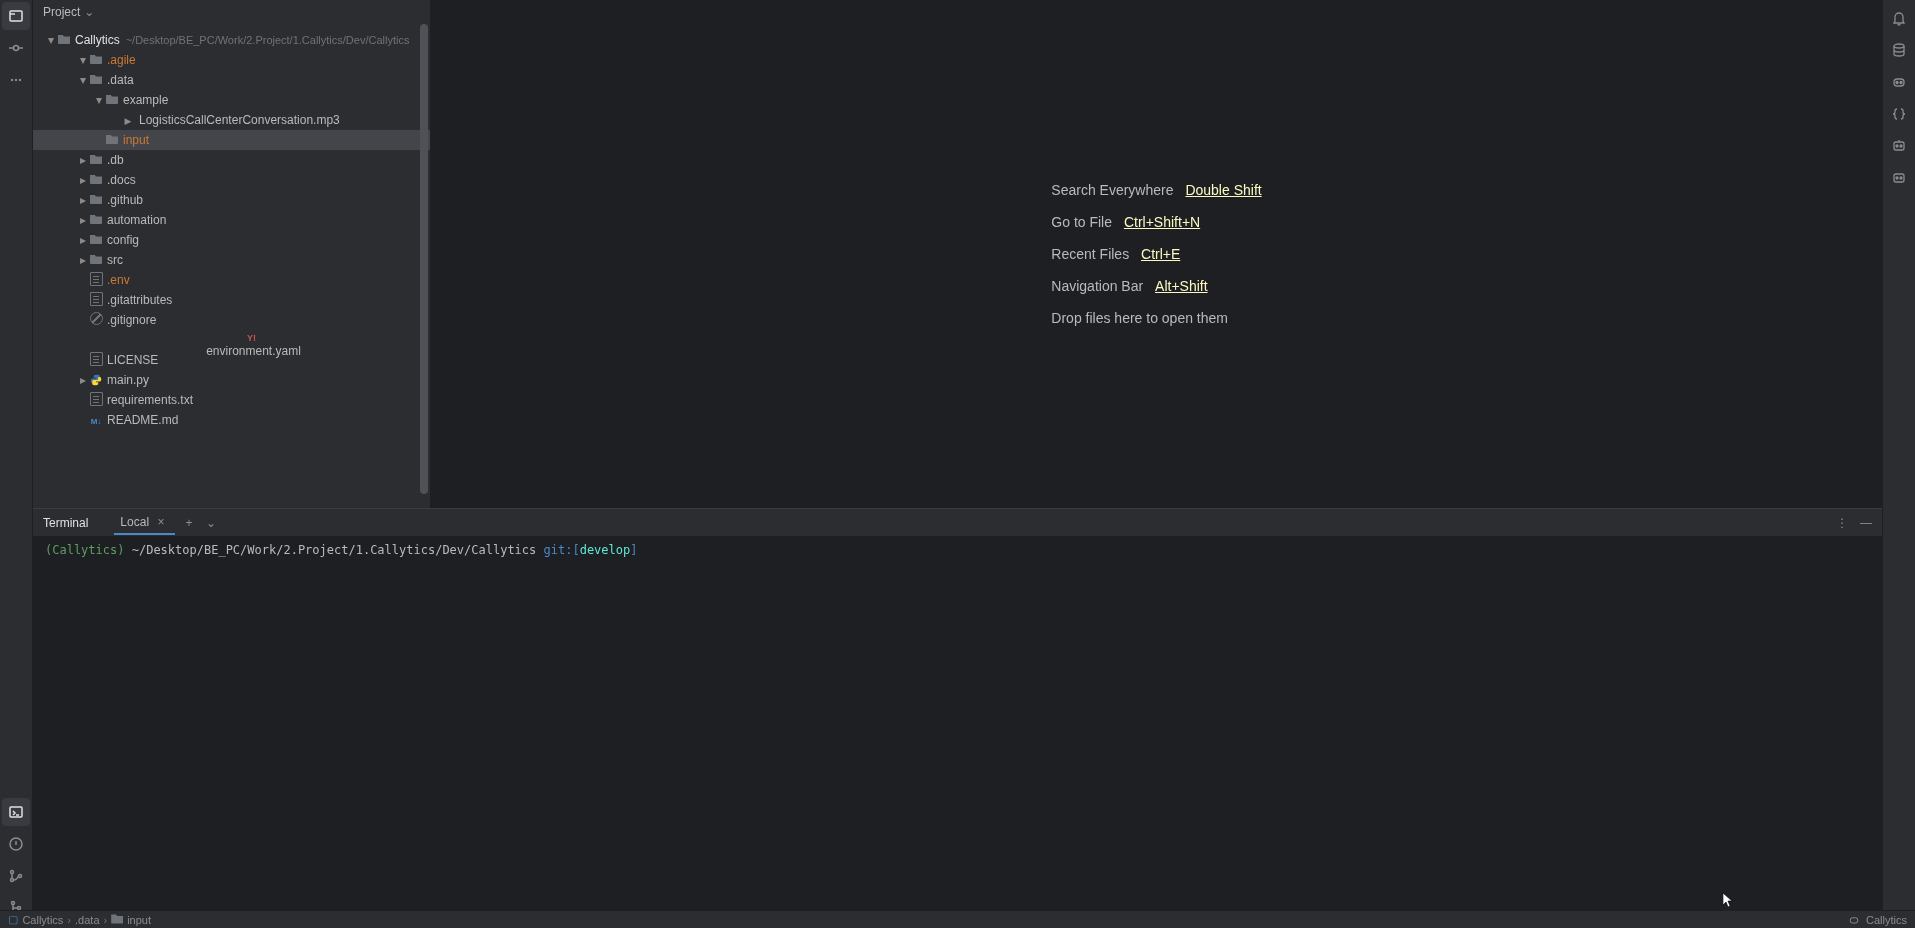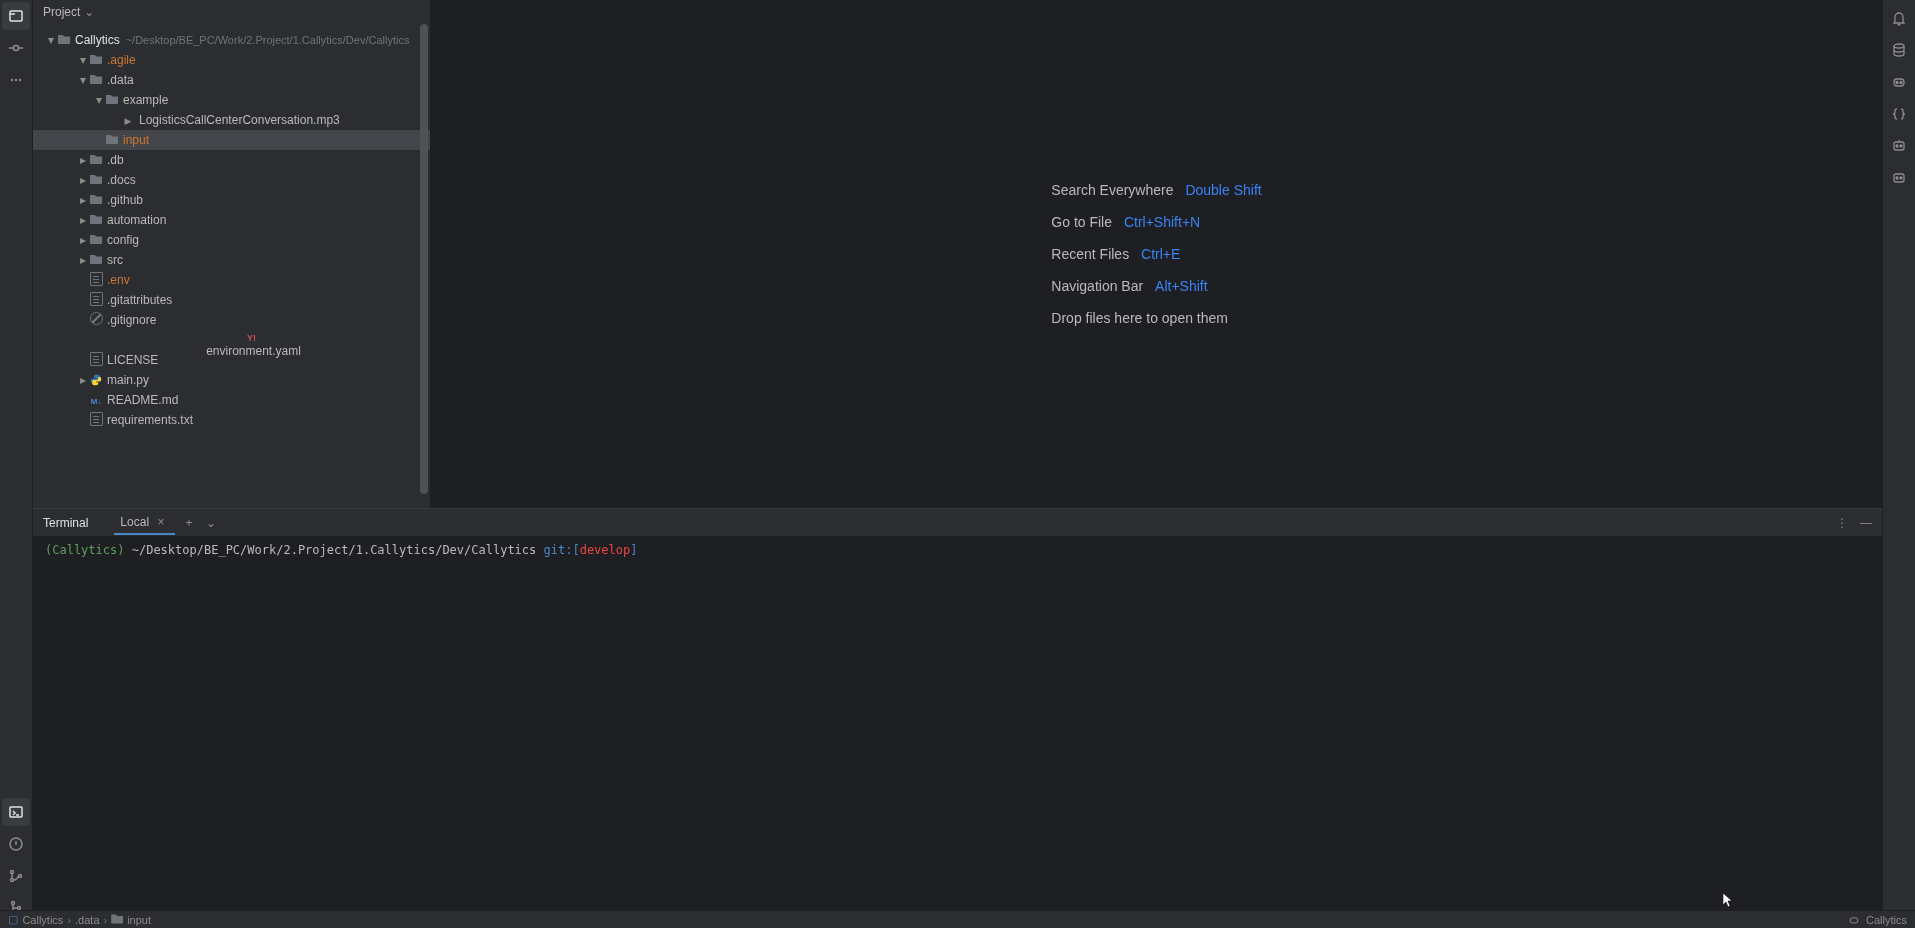--- a/index.html
+++ b/index.html
@@ -115,21 +115,21 @@
   justify-content: center;
   border-left: 1px solid #1e1f22;
 }
 .welcome-hints {
   display: flex;
   flex-direction: column;
   gap: 16px;
   font-size: 14px;
 }
 .welcome-hints .hint { color: #bababa; }
-.welcome-hints .shortcut { color: #3b82f6; margin-left: 8px; }
+.welcome-hints .shortcut { color: #fef9c3; margin-left: 8px; text-decoration: underline; }
 
 .terminal-panel {
   position: absolute;
   left: 33px; right: 33px;
   top: 508px;
   bottom: 18px;
   background: #1e1f22;
   border-top: 1px solid #393b40;
 }
 .terminal-header {
@@ -152,21 +152,21 @@
 .terminal-header .right-ctrls { margin-left:auto; display:flex; gap:8px; margin-right:8px;}
 .terminal-body {
   padding: 6px 12px;
   font-family: "Menlo","Consolas",monospace;
   font-size: 12px;
 }
 .term-env { color: #5f9e5f; }
 .term-path { color: #bababa; }
 .term-git { color: #4a88c7; }
 .term-branch-br { color: #4a88c7; }
-.term-branch { color: #ef4444; }
+.term-branch { color: #5eead4; }
 
 .status-bar {
   position: absolute;
   left: 0; right: 0; bottom: 0;
   height: 18px;
   background: #2b2d30;
   border-top: 1px solid #1e1f22;
   display: flex;
   align-items: center;
   font-size: 11px;
@@ -415,30 +415,30 @@
           <svg width="12" height="12" viewBox="0 0 16 16">
             <path fill="#3776ab" d="M8 1c-3 0-3 2-3 2v2h3v1H3s-2 0-2 3 2 3 2 3h2v-2s0-2 2-2h4s2 0 2-2V3s0-2-3-2H8z"></path>
             <path fill="#ffd43b" d="M8 15c3 0 3-2 3-2v-2H8v-1h5s2 0 2-3-2-3-2-3h-2v2s0 2-2 2H5s-2 0-2 2v3s0 2 3 2h2z"></path>
           </svg>
         </span>
         <span class="name">main.py</span>
       </div>
       <div class="tree-row" style="padding-left: 44px;">
         <span class="arrow"></span>
         <span class="icon">
+          <span class="file-lines-icon"></span>
+        </span>
+        <span class="name">requirements.txt</span>
+      </div>
+      <div class="tree-row" style="padding-left: 44px;">
+        <span class="arrow"></span>
+        <span class="icon">
           <span class="md-icon"></span>
         </span>
         <span class="name">README.md</span>
-      </div>
-      <div class="tree-row" style="padding-left: 44px;">
-        <span class="arrow"></span>
-        <span class="icon">
-          <span class="file-lines-icon"></span>
-        </span>
-        <span class="name">requirements.txt</span>
       </div>
     </div>
   <div class="tree-scrollbar">
     <div class="tree-thumb"></div>
   </div>
 </div>
 
 <div class="editor-area">
   <div class="welcome-hints">
     <div class="hint">

